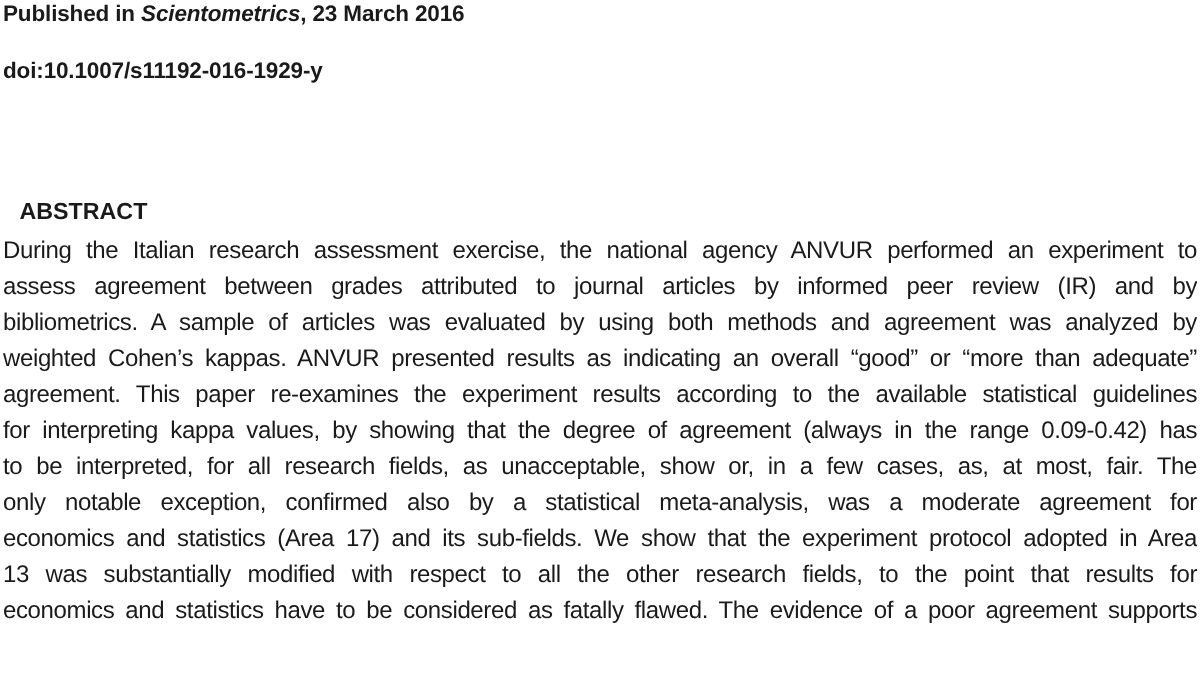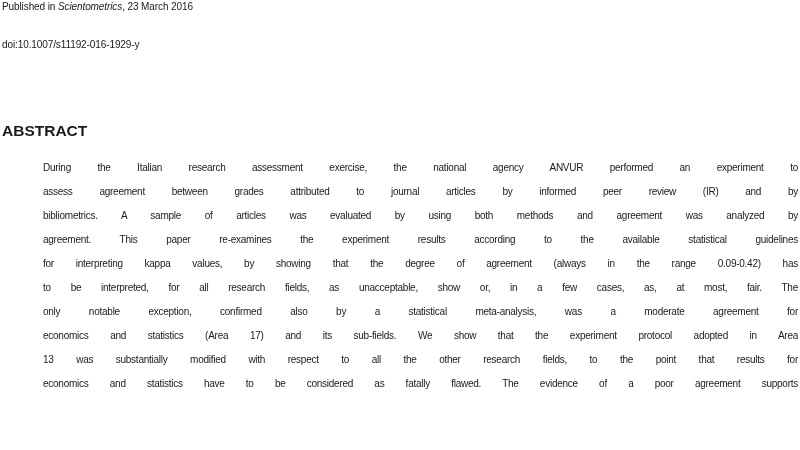--- a/index.html
+++ b/index.html
@@ -18,74 +18,74 @@
     .page {
       position: absolute;
       left: 0;
       top: 0;
       width: 800px;
       height: 450px;
     }
     .meta-line {
       position: absolute;
       left: 2px;
-      font-size: 10px;
-      font-weight: normal;
+      font-size: 15px;
+      font-weight: bold;
       letter-spacing: -0.1px;
       white-space: nowrap;
     }
     .meta-line.published { top: 1px; }
     .meta-line.doi { top: 39px; text-align: right; }
     .journal { font-style: italic; }
     .section-heading {
       position: absolute;
       left: 2px;
       top: 122px;
       font-size: 15.5px;
       font-weight: bold;
-      margin: 0;
+      margin: 11px;
     }
     .abstract {
       position: absolute;
       left: 2px;
       top: 156px;
       width: 796px;
       margin: 0;
     }
     .abstract-line {
       display: block;
       height: 24px;
       line-height: 24px;
-      font-size: 10px;
+      font-size: 16px;
       text-align: justify;
       text-align-last: justify;
       white-space: nowrap;
       overflow: hidden;
       letter-spacing: -0.25px;
-      margin-left: 41px;
     }
     .abstract-line.last {
       text-align-last: justify;
     }
   </style>
 </head>
 <body>
 
 <div class="page">
 
   <div class="meta-line published"><span>Published in </span><span class="journal">Scientometrics</span><span>, 23 March 2016</span></div>
 
   <div class="meta-line doi">doi:10.1007/s11192-016-1929-y</div>
 
   <h2 class="section-heading">ABSTRACT</h2>
 
   <div class="abstract">
     <span class="abstract-line">During the Italian research assessment exercise, the national agency ANVUR performed an experiment to</span>
     <span class="abstract-line">assess agreement between grades attributed to journal articles by informed peer review (IR) and by</span>
     <span class="abstract-line">bibliometrics. A sample of articles was evaluated by using both methods and agreement was analyzed by</span>
+    <span class="abstract-line">weighted Cohen’s kappas. ANVUR presented results as indicating an overall “good” or “more than adequate”</span>
     <span class="abstract-line">agreement. This paper re-examines the experiment results according to the available statistical guidelines</span>
     <span class="abstract-line">for interpreting kappa values, by showing that the degree of agreement (always in the range 0.09-0.42) has</span>
     <span class="abstract-line">to be interpreted, for all research fields, as unacceptable, show or, in a few cases, as, at most, fair. The</span>
     <span class="abstract-line">only notable exception, confirmed also by a statistical meta-analysis, was a moderate agreement for</span>
     <span class="abstract-line">economics and statistics (Area 17) and its sub-fields. We show that the experiment protocol adopted in Area</span>
     <span class="abstract-line">13 was substantially modified with respect to all the other research fields, to the point that results for</span>
     <span class="abstract-line last">economics and statistics have to be considered as fatally flawed. The evidence of a poor agreement supports</span>
   </div>
 
 </div>

